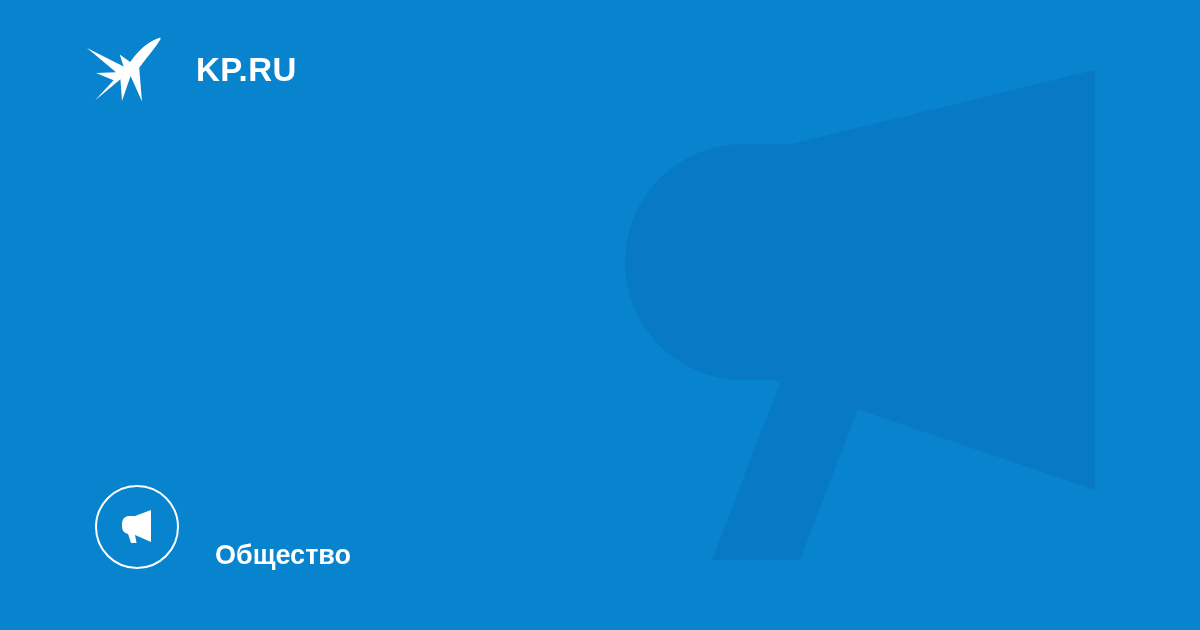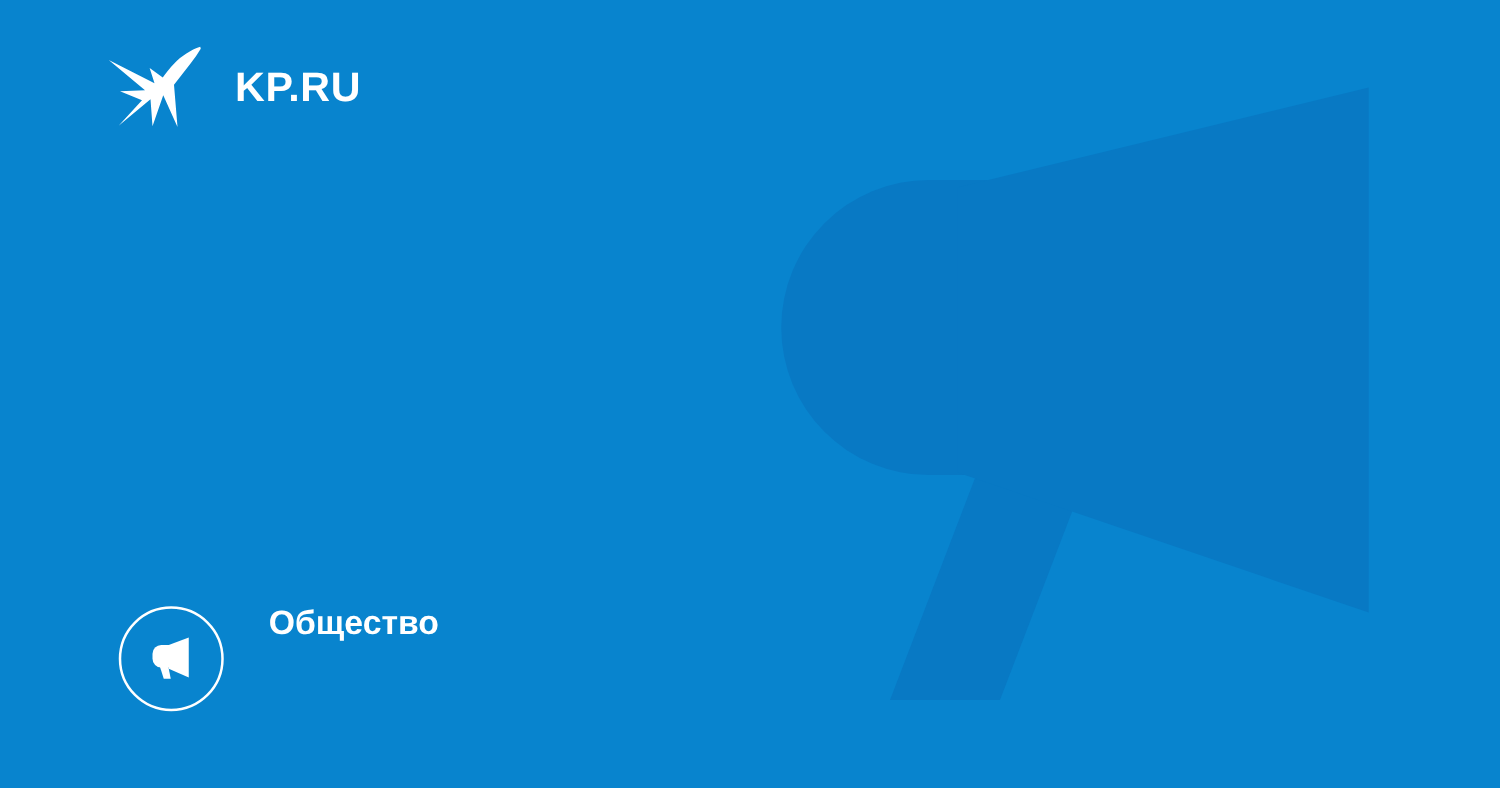--- a/index.html
+++ b/index.html
@@ -39,21 +39,21 @@
   }
 
   .brand-bird {
     width: 76px;
     height: 66px;
     display: block;
     flex: 0 0 auto;
   }
 
   .brand-name {
-    margin-left: 26px;
+    margin-left: 34px;
     color: #ffffff;
     font-size: 33px;
     font-weight: 700;
     letter-spacing: 0.5px;
     line-height: 1;
     white-space: nowrap;
   }
 
   
   .headline {
@@ -74,21 +74,21 @@
     display: block;
     white-space: nowrap;
   }
 
   
   .category {
     position: absolute;
     left: 95px;
     top: 485px;
     display: flex;
-    align-items: flex-start;
+    align-items: flex-end;
     height: 84px;
   }
 
   .category-circle {
     position: relative;
     width: 84px;
     height: 84px;
     border: 2px solid #ffffff;
     border-radius: 50%;
     box-sizing: border-box;

